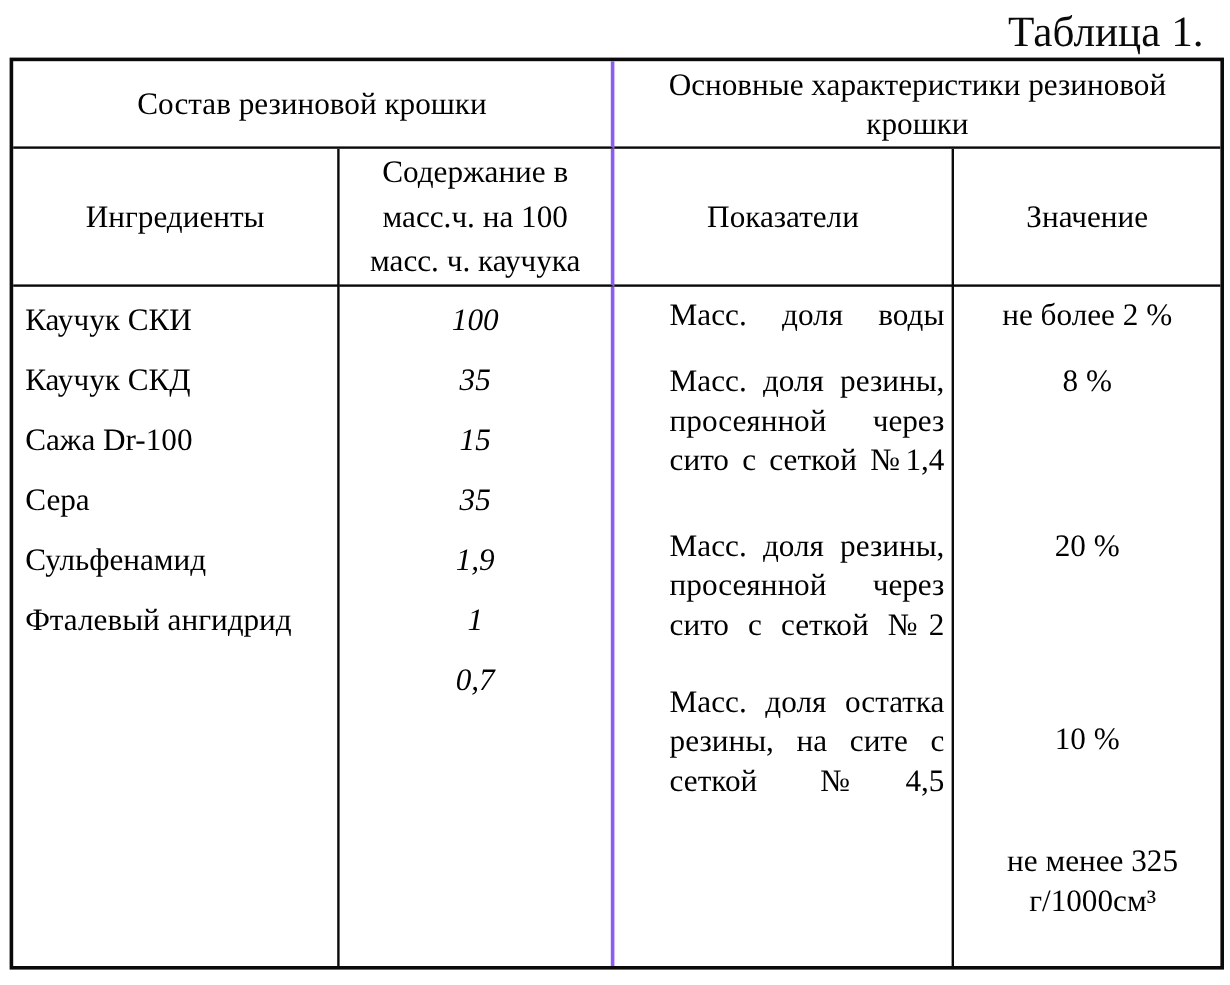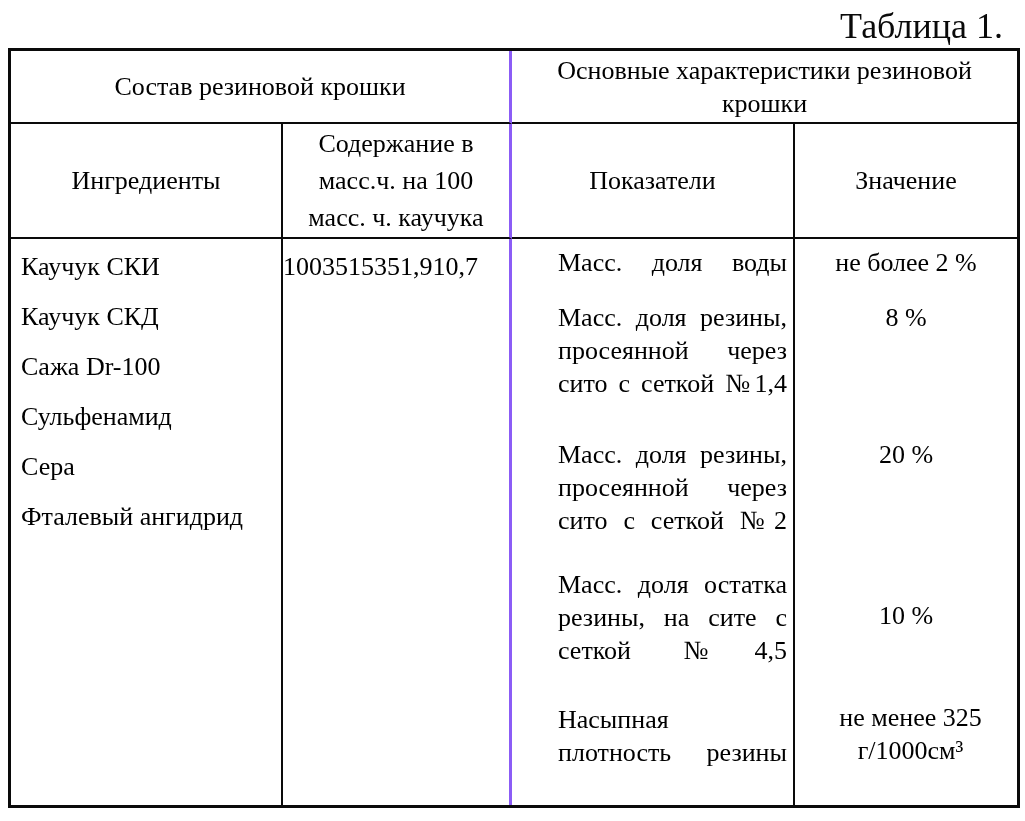--- a/index.html
+++ b/index.html
@@ -53,21 +53,21 @@
   }
   .hdr2 { line-height: 37px; }
   
   .ing-col { display: flex; flex-direction: column; padding-top: 2px; }
   .ing-row {
     height: 50px;
     display: flex;
     align-items: center;
     padding-left: 10px;
   }
-  .amt-col { display: flex; padding-top: 2px; }
+  .amt-col { display: flex; flex-direction: column; padding-top: 2px; font-style: italic; }
   .amt-row {
     height: 50px;
     display: flex;
     align-items: center;
     justify-content: center;
   }
   
   .char-col { display: flex; flex-direction: column; margin-left: 36px; }
   .char-row {
     box-sizing: border-box;
@@ -103,41 +103,40 @@
 
     <div class="cell b-r b-b center-cell">Ингредиенты</div>
     <div class="cell b-r-mid b-b center-cell hdr2">Содержание в масс.ч. на 100 масс. ч. каучука</div>
     <div class="cell b-r b-b center-cell">Показатели</div>
     <div class="cell b-b center-cell">Значение</div>
 
     <div class="cell b-r ing-col">
       <div class="ing-row">Каучук СКИ</div>
       <div class="ing-row">Каучук СКД</div>
       <div class="ing-row">Сажа Dr-100</div>
+      <div class="ing-row">Сера</div>
       <div class="ing-row">Сульфенамид</div>
-      <div class="ing-row">Сера</div>
       <div class="ing-row">Фталевый ангидрид</div>
     </div>
 
     <div class="cell b-r-mid amt-col">
       <div class="amt-row">100</div>
       <div class="amt-row">35</div>
       <div class="amt-row">15</div>
       <div class="amt-row">35</div>
       <div class="amt-row">1,9</div>
       <div class="amt-row">1</div>
       <div class="amt-row">0,7</div>
     </div>
 
     <div class="cell b-r char-col">
       <div class="char-row r1">Масс. доля воды</div>
       <div class="char-row r2">Масс. доля резины, просеянной через сито с сеткой №1,4</div>
       <div class="char-row r3">Масс. доля резины, просеянной через сито с сеткой №2</div>
       <div class="char-row r4">Масс. доля остатка резины, на сите с сеткой №4,5</div>
-      <div class="char-row r5">Насыпная плотность резины</div>
     </div>
 
     <div class="cell val-col">
       <div class="val-row r1">не более 2 %</div>
       <div class="val-row r2">8 %</div>
       <div class="val-row r3">20 %</div>
       <div class="val-row r4 v4">10 %</div>
       <div class="val-row r5 v5">не менее 325 г/1000см³</div>
     </div>
 

